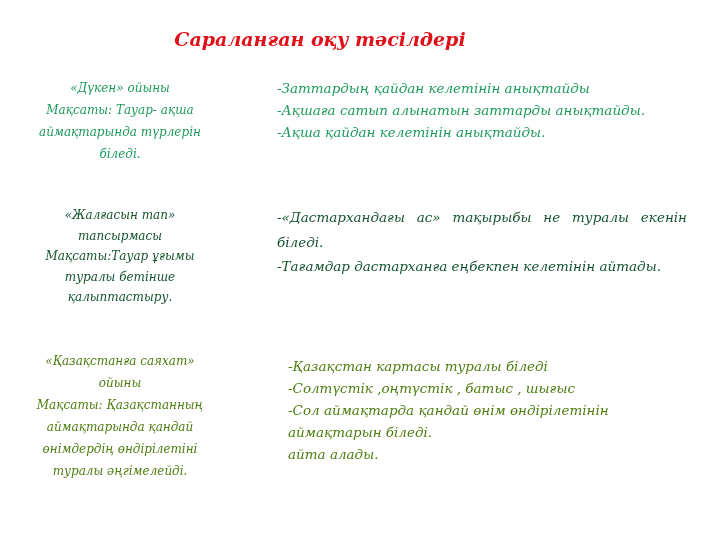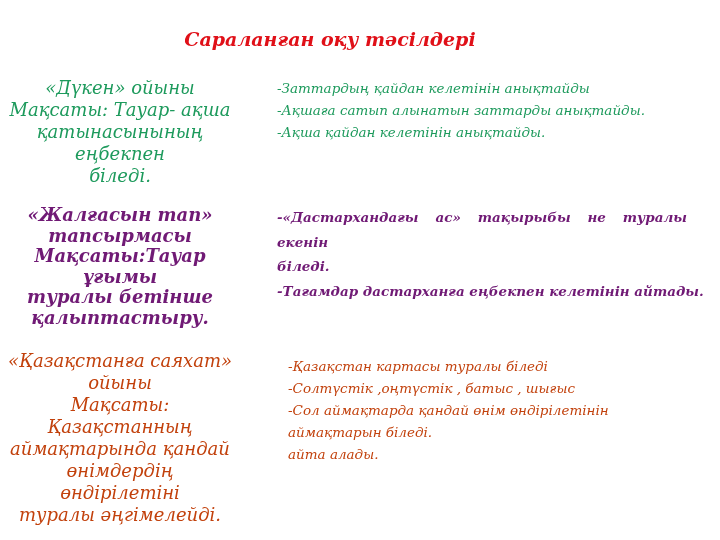--- a/index.html
+++ b/index.html
@@ -1,51 +1,51 @@
 <!DOCTYPE html>
 <html><head>
   <meta charset="utf-8">
   <style>
     html, body { margin: 0; padding: 0; }
     body {
       width: 720px; height: 540px; background: #ffffff; position: relative; overflow: hidden;
       font-family: "DejaVu Serif", serif; font-style: italic;
     }
     .title {
-      position: absolute; left: 10px; top: 28px; width: 640px; text-align: center;
+      position: absolute; left: 0; top: 28px; width: 640px; text-align: center;
       font-family: "DejaVu Serif", serif; font-weight: bold; font-style: italic;
       font-size: 19px; color: #e01018;
     }
     .left {
-      position: absolute; width: 232px; text-align: center; font-size: 18px; line-height: 22px;
+      position: absolute; width: 232px; text-align: center; font-size: 12px; line-height: 22px;
     }
     .right {
       position: absolute; font-size: 13.5px; line-height: 22px;
     }
     .right div { white-space: nowrap; }
     .green { color: #1d9a5c; }
-    .red { color: #701a75; font-weight: bold; }
-    .navy { color: #c2410c; }
+    .red { color: #14532d; }
+    .navy { color: #4d7c0f; }
     .l1 { left: 4px; top: 77px; }
     .r1 { left: 277px; top: 77px; }
     .l2 { left: 4px; top: 205px; line-height: 20.5px; }
     .r2 { left: 277px; top: 205px; width: 410px; line-height: 24.5px; }
     .r2 .just { text-align: justify; text-align-last: justify; white-space: normal; }
     .l3 { left: 4px; top: 350px; line-height: 22px; }
     .r3 { left: 288px; top: 355px; line-height: 22px; }
   </style>
 </head>
 <body>
 
 <div class="title">Сараланған оқу тәсілдері</div>
 
 <div class="left l1 green">
   <div>«Дүкен» ойыны</div>
   <div>Мақсаты: Тауар- ақша</div>
-  <div>қатынасынының еңбекпен</div>
+  <div>аймақтарында түрлерін</div>
   <div>біледі.</div>
 </div>
 <div class="right r1 green">
   <div>-Заттардың қайдан келетінін анықтайды</div>
   <div>-Ақшаға сатып алынатын заттарды анықтайды.</div>
   <div>-Ақша қайдан келетінін анықтайды.</div>
 </div>
 
 <div class="left l2 red">
   <div>«Жалғасын тап»</div>

